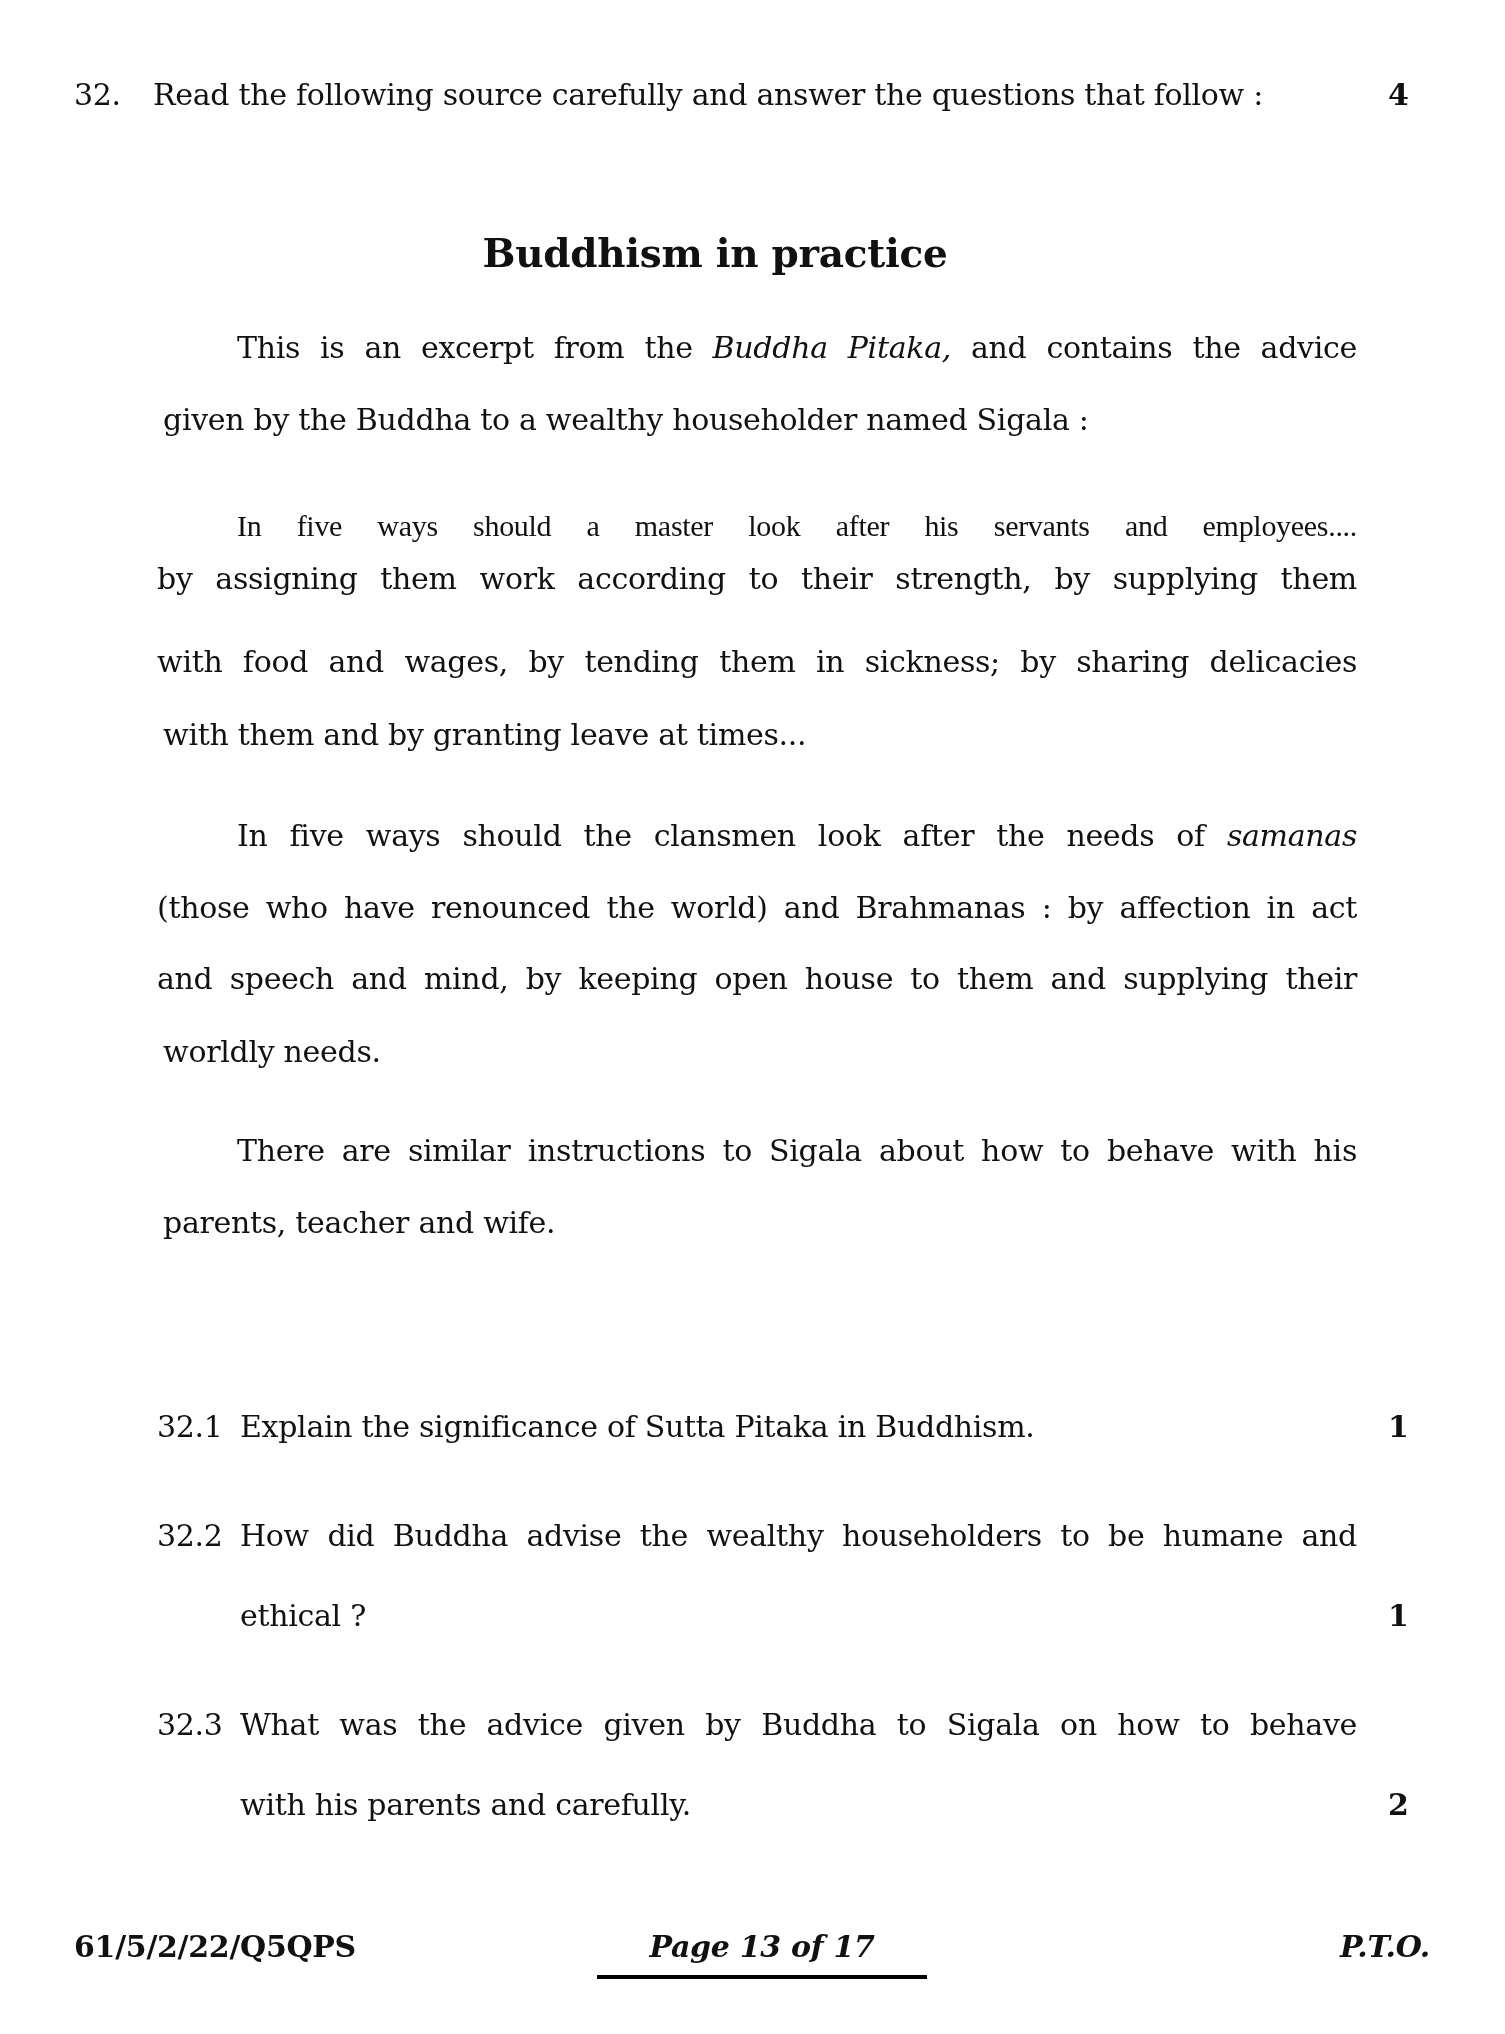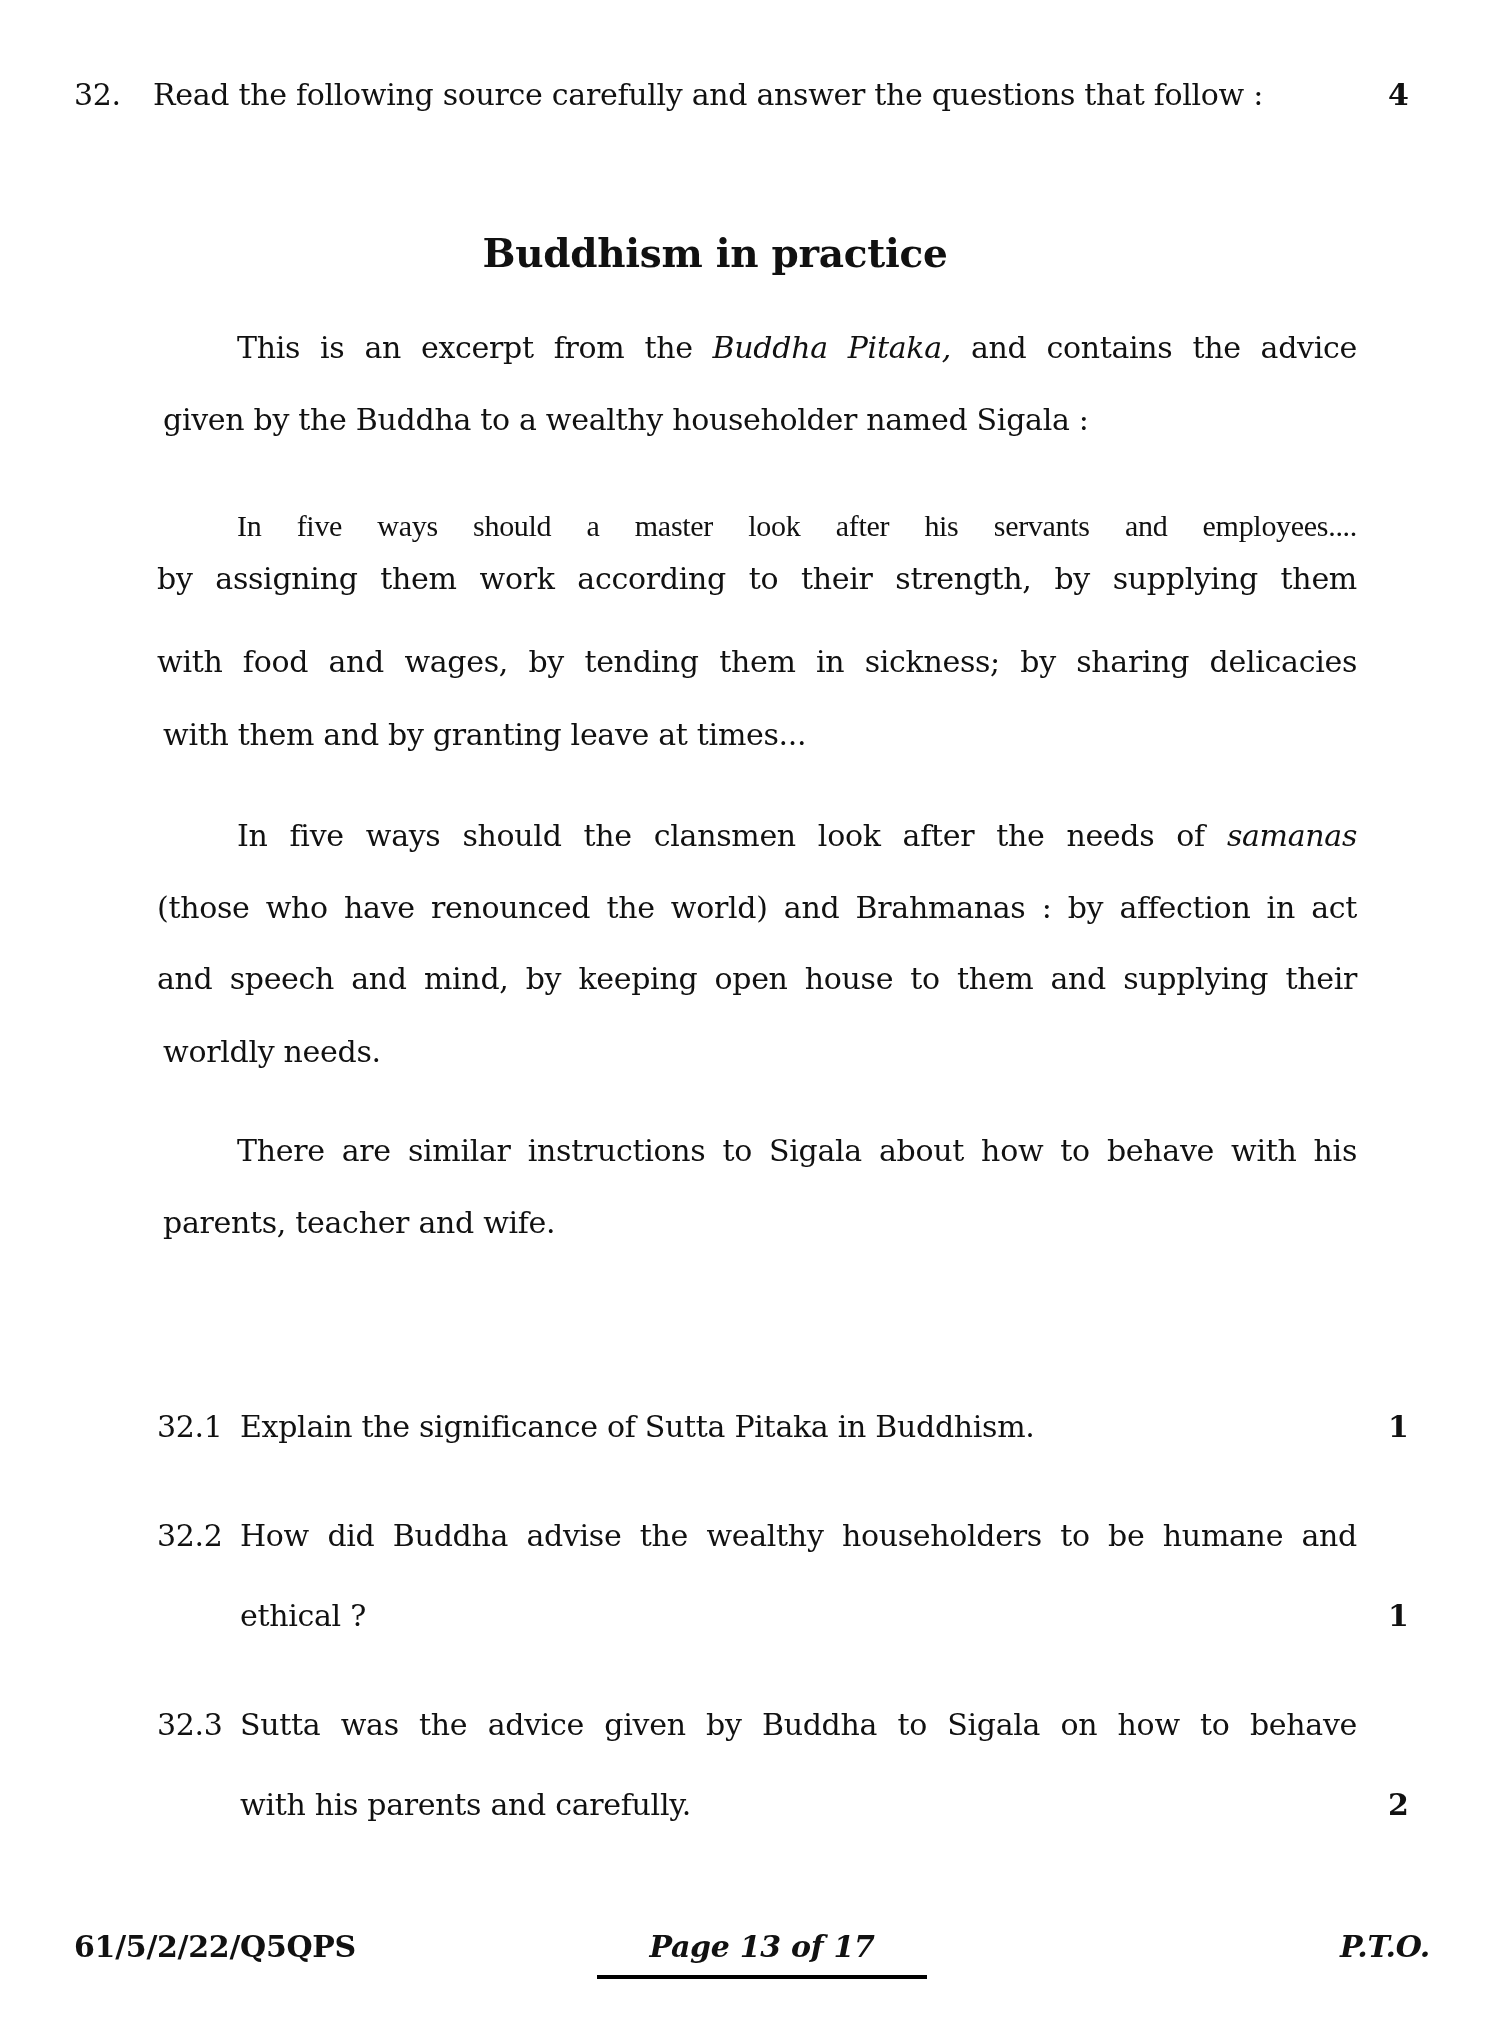--- a/index.html
+++ b/index.html
@@ -43,20 +43,20 @@
 <div class="abs t" style="left:157px;top:1412px;">32.1</div>
 <div class="abs t" style="left:240px;top:1412px;">Explain the significance of Sutta Pitaka in Buddhism.</div>
 <div class="abs t b" style="left:1388px;top:1412px;">1</div>
 
 <div class="abs t" style="left:157px;top:1521px;">32.2</div>
 <div class="just" style="left:240px;width:1117px;top:1521px;">How did Buddha advise the wealthy householders to be humane and</div>
 <div class="abs t" style="left:240px;top:1601px;">ethical ?</div>
 <div class="abs t b" style="left:1388px;top:1601px;">1</div>
 
 <div class="abs t" style="left:157px;top:1710px;">32.3</div>
-<div class="just" style="left:240px;width:1117px;top:1710px;">Sutta was the advice given by Buddha to Sigala on how to behave</div>
+<div class="just" style="left:240px;width:1117px;top:1710px;">What was the advice given by Buddha to Sigala on how to behave</div>
 <div class="abs t" style="left:240px;top:1790px;">with his parents and carefully.</div>
 <div class="abs t b" style="left:1388px;top:1790px;">2</div>
 
 <div class="abs t b" style="left:74px;top:1932px;">61/5/2/22/Q5QPS</div>
 <div class="abs t b i" style="left:597px;width:330px;text-align:center;top:1932px;">Page 13 of 17</div>
 <div class="uline"></div>
 <div class="abs t b i" style="left:1340px;top:1932px;">P.T.O.</div>
 
 </body></html>

